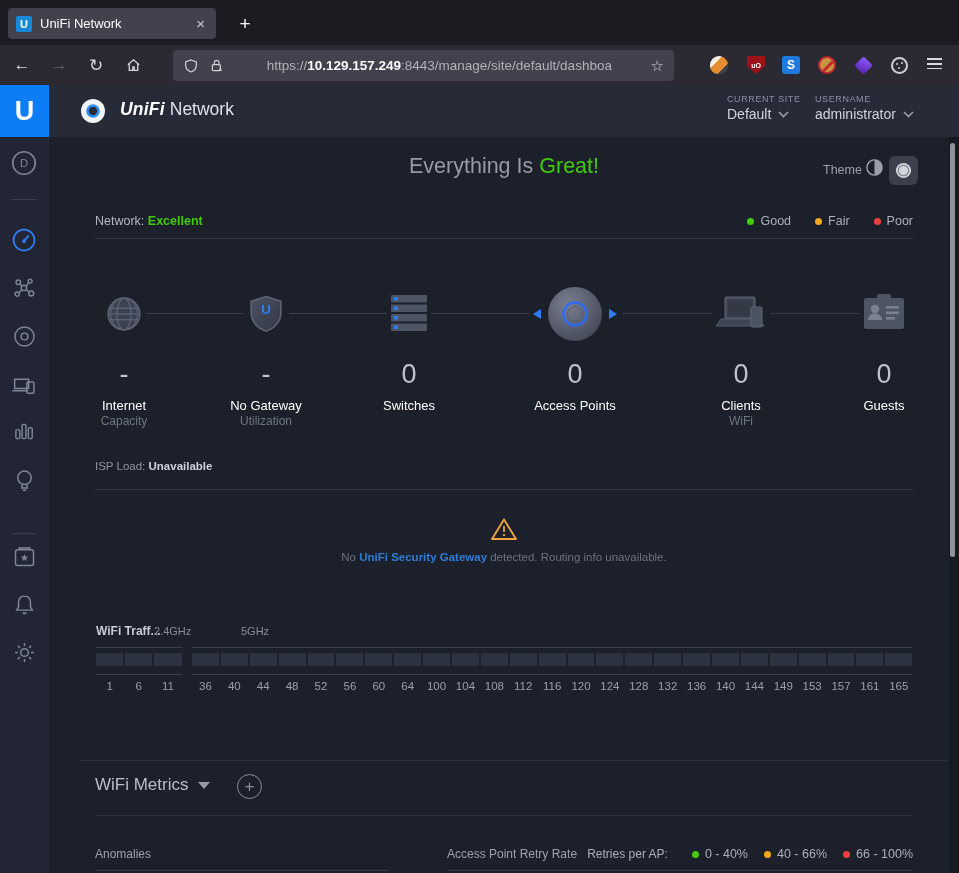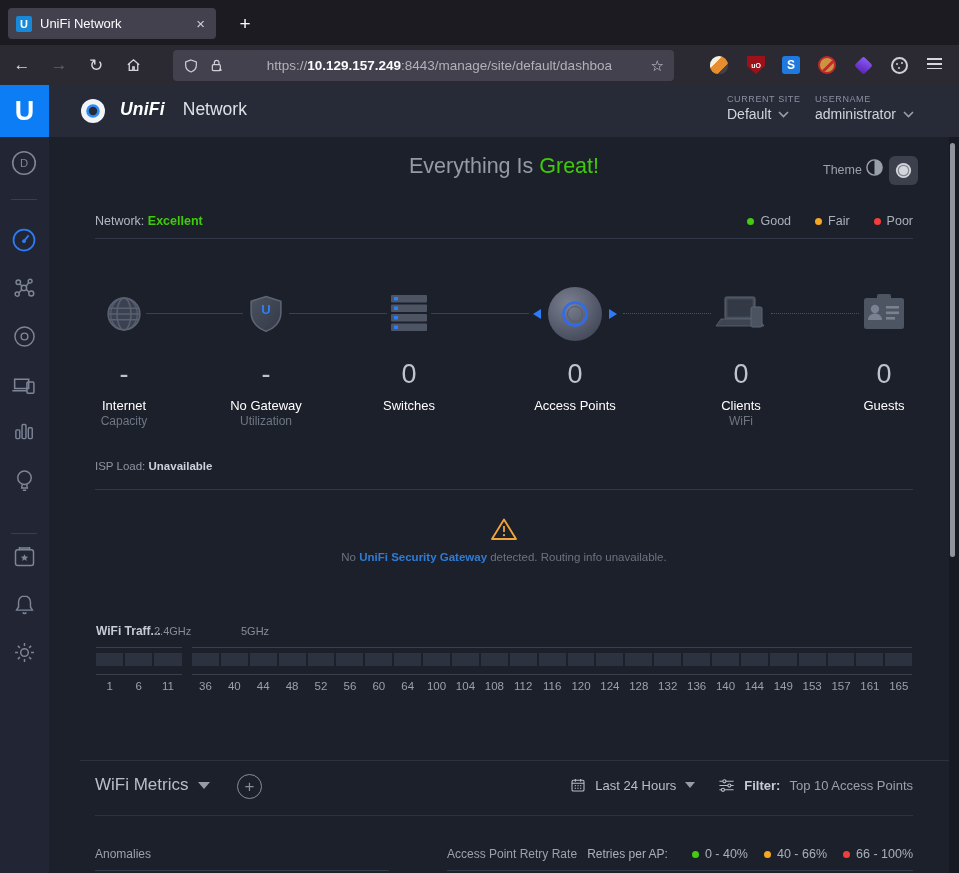--- a/index.html
+++ b/index.html
@@ -35,21 +35,21 @@
   .hamburger span { display:block; width:15px; height:1.8px; background:#d7d7de; }
 
   
   .sidebar { position:absolute; left:0; top:85px; width:49px; height:788px; background:#222634; }
   .sb-logo { position:absolute; left:0; top:0; width:49px; height:52px; background:#0d7df5; color:#fff; display:flex; align-items:center; justify-content:center; font-size:27px; font-weight:bold; }
   .sb-icon { position:absolute; left:6px; width:36px; height:36px; display:flex; align-items:center; justify-content:center; border-radius:6px; }
   .sb-div { position:absolute; left:11px; width:26px; height:1px; background:#3a3f4d; }
   .app-header { position:absolute; left:49px; top:85px; width:910px; height:52px; background:#272b37; }
   .brand { position:absolute; left:71px; top:14px; font-size:17.5px; color:#ffffff; white-space:nowrap; }
   .brand .b1 { font-weight:bold; font-style:italic; letter-spacing:0.2px; }
-  .brand .b2 { color:#dde0e6; font-weight:normal; margin-left:18px; }
+  .brand .b2 { color:#dde0e6; font-weight:normal; margin-left:5px; }
   .hdr-block { position:absolute; top:9px; }
   .hdr-label { font-size:9px; letter-spacing:0.6px; color:#8a90a0; }
   .hdr-value { font-size:14px; color:#d0d4dc; margin-top:2px; display:flex; align-items:center; gap:7px; }
 
   .content { position:absolute; left:49px; top:137px; width:910px; height:736px; background:#1c202b; }
   .page-title { position:absolute; left:0; top:17px; width:910px; text-align:center; font-size:21.5px; color:#949aa6; }
   .page-title .hl { color:#41ca0b; }
   .theme-label { position:absolute; left:774px; top:26px; font-size:12.5px; color:#9aa0ab; }
   .theme-btn2 { position:absolute; left:840px; top:19px; width:29px; height:29px; background:#3b404c; border-radius:6px; display:flex; align-items:center; justify-content:center; }
 
@@ -464,36 +464,20 @@
         <span class="ch-num w26">153</span>
         <span class="ch-num w26">157</span>
         <span class="ch-num w26">161</span>
         <span class="ch-num w26">165</span>
     </div>
 
     <div class="hr" style="left:31px; width:879px; top:623px; background:#2c3240;"></div>
     <div class="metrics-title"><span>WiFi Metrics</span><span class="caret"></span></div>
     <div class="plus-circle">+</div>
 
-    <div class="metrics-right">
-      <svg width="16" height="16" viewBox="0 0 24 24" fill="none" stroke="#b8bec9" stroke-width="1.6">
-          <rect x="3" y="5" width="18" height="16" rx="2"></rect>
-          <path d="M3 9.5h18M8 3v4M16 3v4M7 13h2M11 13h2M15 13h2M7 17h2M11 17h2M15 17h2"></path>
-        </svg>
-      <span>Last 24 Hours</span>
-      <span class="caret-sm"></span>
-      <svg width="17" height="15" viewBox="0 0 24 20" fill="none" stroke="#b8bec9" stroke-width="1.6" style="margin-left:14px;">
-          <path d="M2 4h20M2 10h20M2 16h20"></path>
-          <circle cx="9" cy="4" r="2.2" fill="#1c202b"></circle>
-          <circle cx="16" cy="10" r="2.2" fill="#1c202b"></circle>
-          <circle cx="7" cy="16" r="2.2" fill="#1c202b"></circle>
-        </svg>
-      <span class="flabel">Filter:</span>
-      <span class="fval">Top 10 Access Points</span>
-    </div>
     <div class="hr" style="left:46px; width:818px; top:678px; background:#2c3240;"></div>
 
     <div class="panel-h" style="left:46px;">Anomalies</div>
     <div class="retry-row">
       <span class="panel-h" style="position:static;">Access Point Retry Rate</span>
       <span class="retry-legend">
         <span class="retry-lbl">Retries per AP:</span>
         <span class="legend-item">
             <span class="dot c-good"></span>
             <span>0 - 40%</span>

